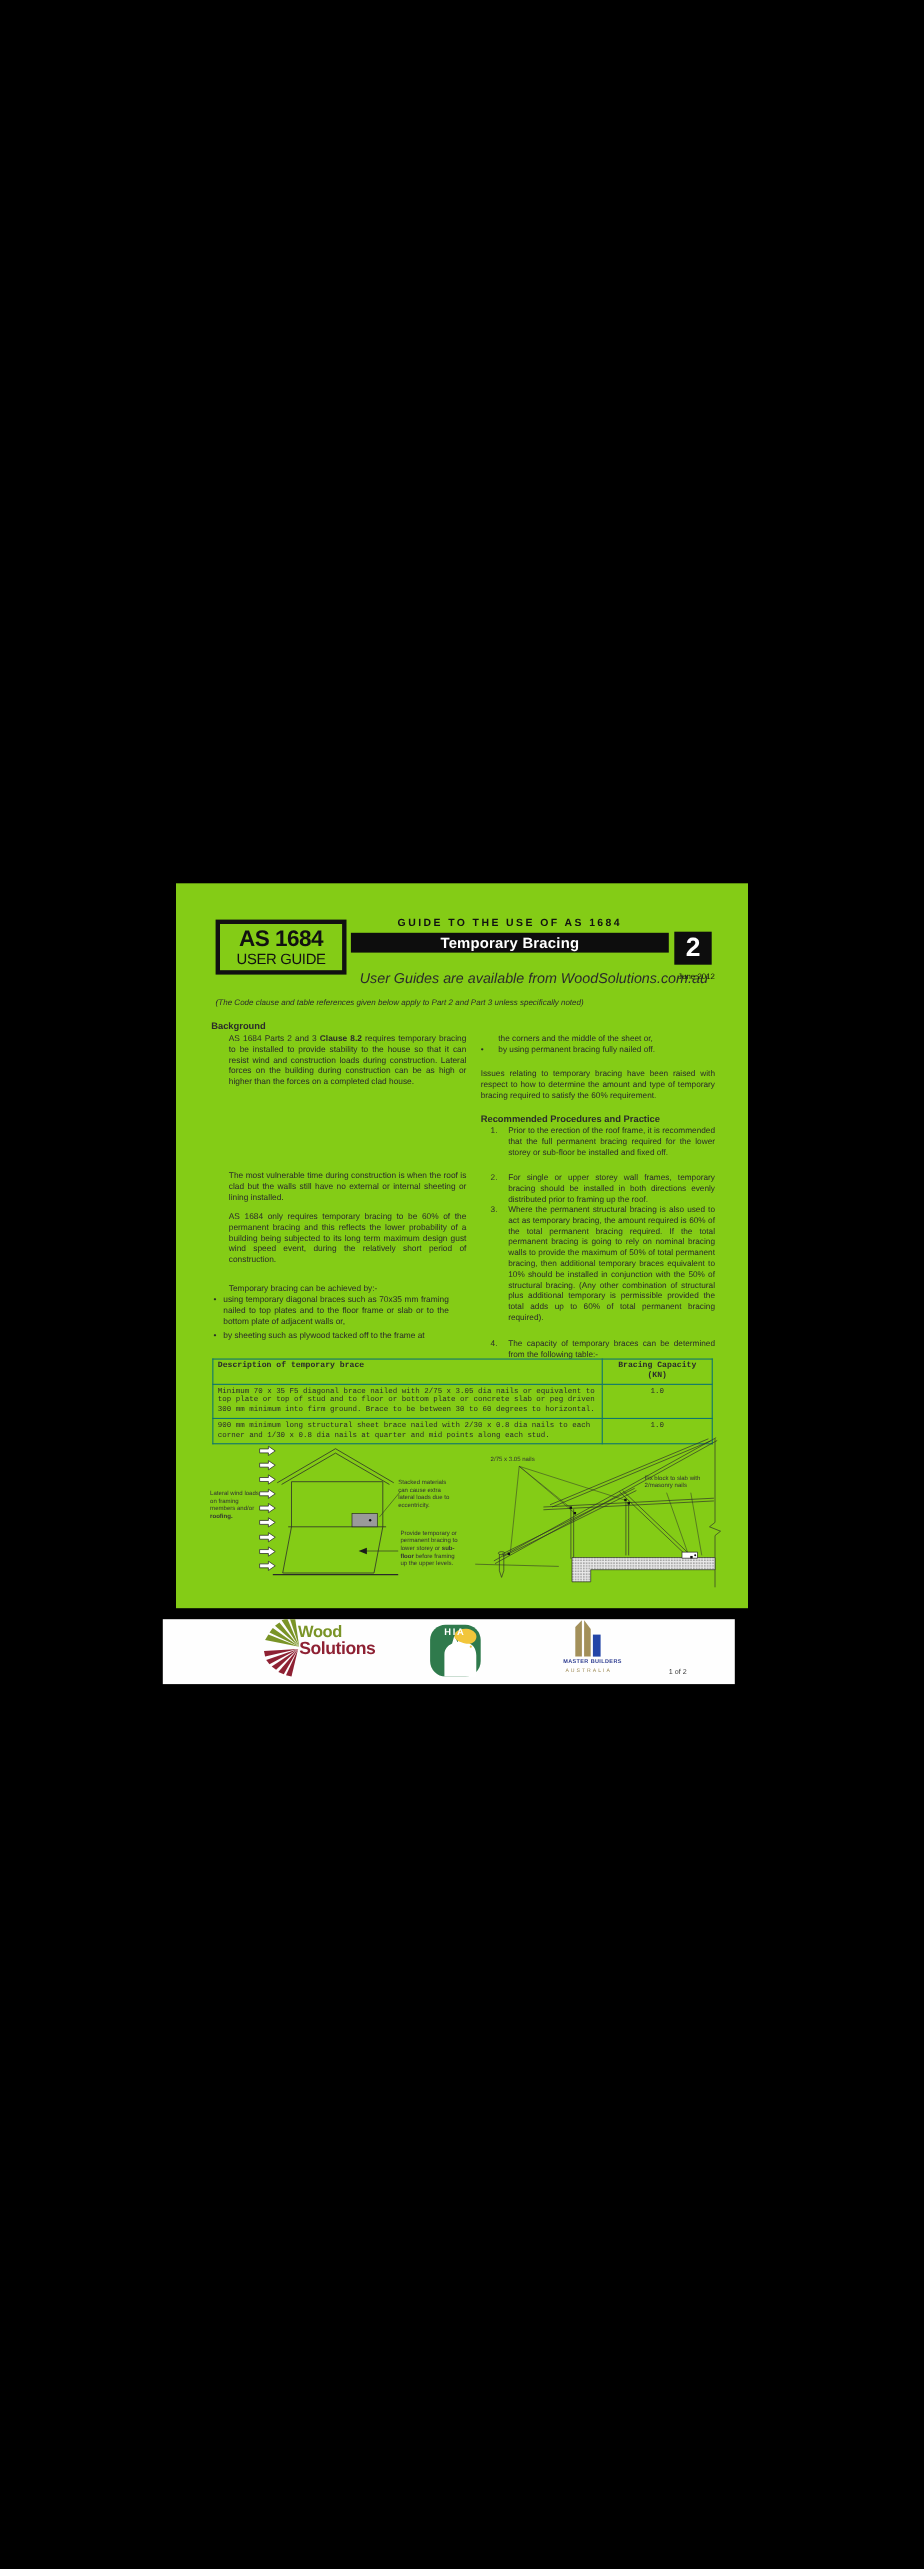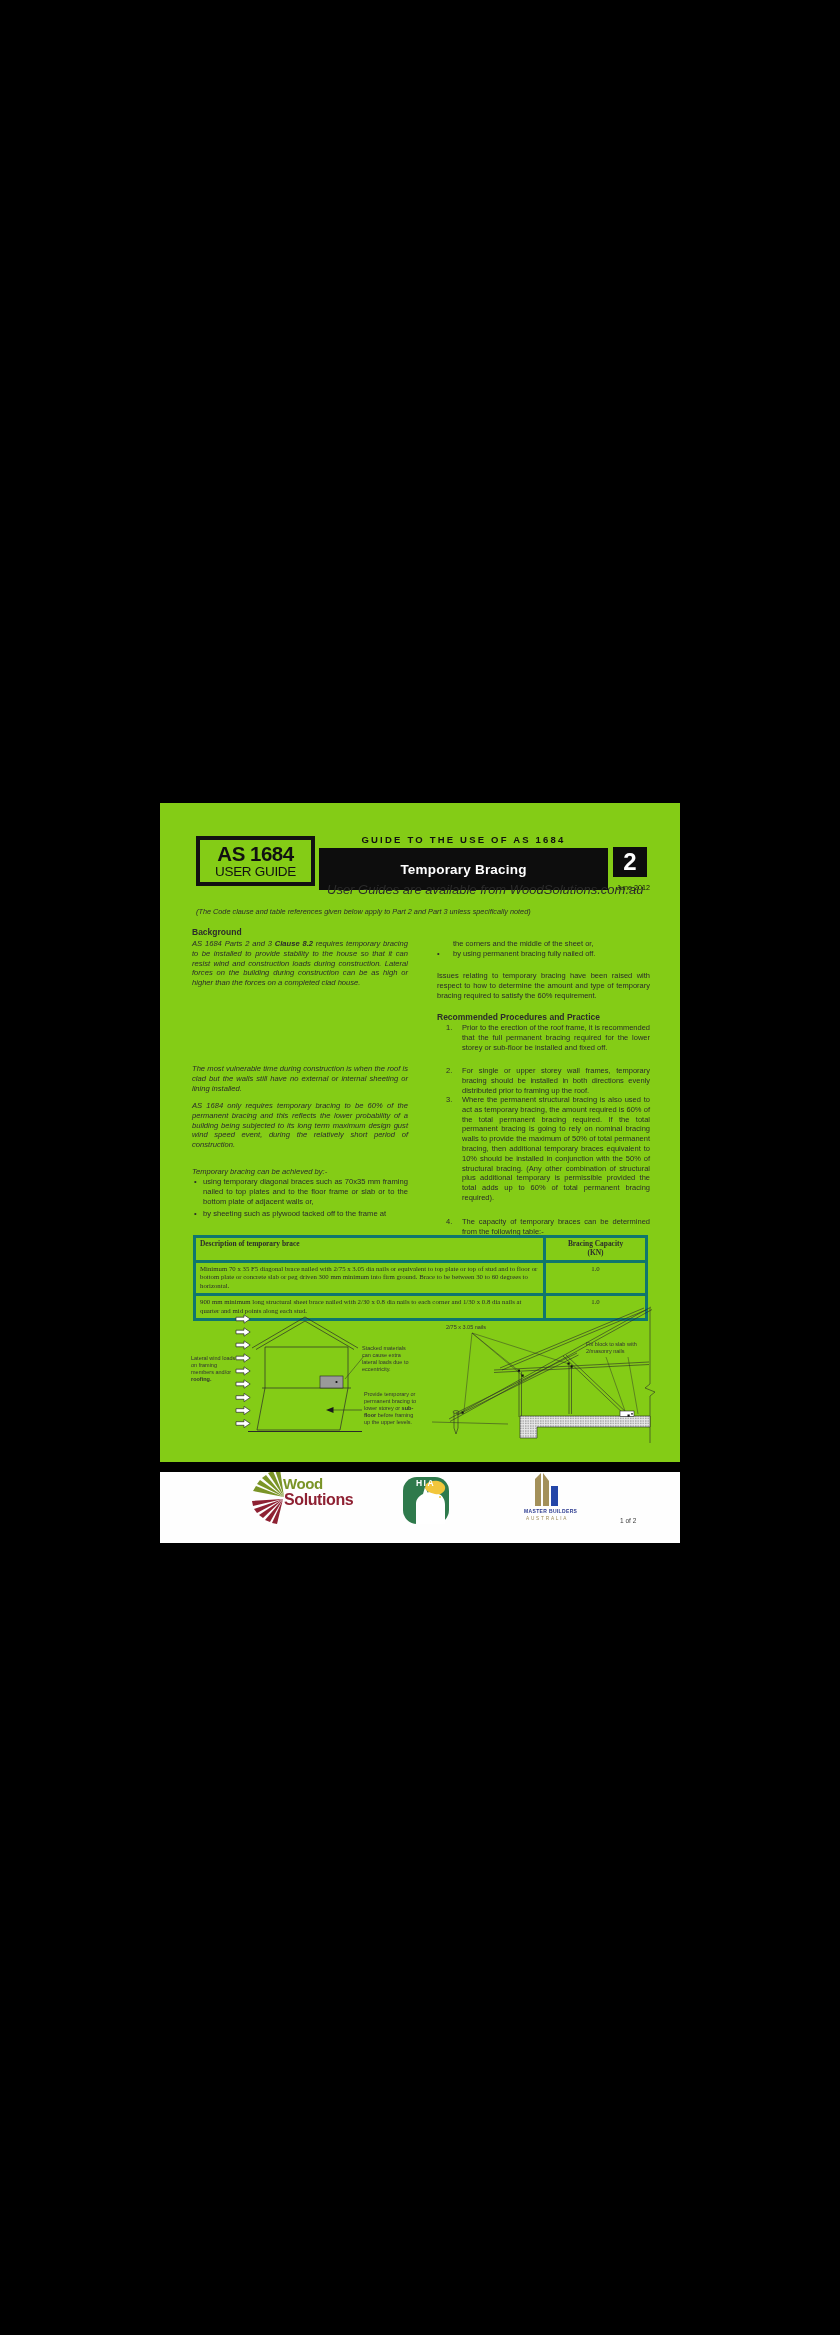--- a/index.html
+++ b/index.html
@@ -1,50 +1,50 @@
 <!DOCTYPE html>
 <html><head>
 <meta charset="utf-8">
 <style>
   html,body{margin:0;padding:0;background:#000;}
   .canvas{position:relative;width:840px;height:2335px;background:#000;overflow:hidden;
           font-family:"Liberation Sans",sans-serif;}
   .page{position:absolute;left:160px;top:803px;width:520px;height:659px;background:#84cc16;color:#2b2b2b;}
-  .strip{position:absolute;left:160px;top:1472px;width:520px;height:71px;background:#fefefe;}
+  .strip{position:absolute;left:148px;top:1472px;width:520px;height:59px;background:#fefefe;}
   .t{position:absolute;color:#2b2b2b;font-family:"Liberation Sans",sans-serif;}
   .just{text-align:justify;}
   .b{font-weight:bold;}
-  .body-par{font-size:7.6px;line-height:9.8px;width:216px;left:32px;font-style:italic;}
+  .body-par{font-size:7.6px;line-height:9.8px;width:216px;left:48px;}
   .rc{left:277px;width:213px;font-size:7.5px;line-height:9.8px;}
   .head{font-size:8.5px;font-weight:bold;}
   
   .as-box{position:absolute;left:36px;top:33px;width:119px;height:50px;border:4px solid #111;
           box-sizing:border-box;display:flex;flex-direction:column;align-items:center;justify-content:center;}
   .as-box .l1{font-size:20.5px;font-weight:bold;line-height:21px;letter-spacing:-0.5px;color:#111;}
   .as-box .l2{font-size:13.5px;font-weight:normal;line-height:15px;letter-spacing:-0.3px;color:#111;}
   .series{left:159px;top:31px;width:289px;text-align:center;font-weight:bold;font-size:9.5px;letter-spacing:2.2px;color:#111;}
-  .bar{position:absolute;left:159px;top:45px;width:289px;height:42px;background:#0d0d0d;
+  .bar{position:absolute;left:159px;top:45px;width:289px;height:18px;background:#0d0d0d;
        display:flex;align-items:center;justify-content:center;}
   .bar span{color:#fff;font-weight:bold;font-size:13.5px;letter-spacing:0.2px;}
   .issue{position:absolute;left:453px;top:44px;width:34px;height:30px;background:#0d0d0d;
          display:flex;align-items:center;justify-content:center;}
   .issue span{color:#fff;font-weight:bold;font-size:24px;}
   .avail{left:167px;top:79px;font-style:italic;font-size:13px;}
   .idate{left:440px;top:80px;width:50px;text-align:right;font-size:7.2px;color:#111;}
   .refnote{left:36px;top:104px;width:380px;font-style:italic;font-size:7.3px;}
   
   .lc-bullet{left:34px;width:214px;padding-left:9px;box-sizing:border-box;font-size:7.6px;line-height:9.8px;}
   .lc-bullet .g,.rc-bullet .g{position:absolute;left:0;top:0;}
   .rc-bullet{left:277px;width:213px;padding-left:16px;box-sizing:border-box;font-size:7.5px;line-height:9.8px;}
   .rc-item{left:286px;width:204px;padding-left:16px;box-sizing:border-box;font-size:7.5px;line-height:9.8px;}
   .rc-item .num{position:absolute;left:0;top:0;}
   
   table.cap{position:absolute;left:33px;top:432px;width:455px;border-collapse:collapse;table-layout:fixed;}
-  table.cap td,table.cap th{border:3px solid #0f766e;font-size:6.8px;line-height:8.8px;vertical-align:top;
-      padding:2px 4px;color:#2b2b2b;font-family:Liberation Serif, serif;}
+  table.cap td,table.cap th{border:1px solid #0f766e;font-size:6.8px;line-height:8.8px;vertical-align:top;
+      padding:2px 4px;color:#2b2b2b;font-family:Liberation Mono, monospace;}
   table.cap th{text-align:left;font-size:7.4px;}
   .c2{width:91px;text-align:center;}
   
   .dlab{font-size:5.5px;line-height:7px;color:#333;}
   
   .wood{left:123px;top:3px;font-size:15px;font-weight:bold;letter-spacing:-0.4px;color:#7a9427;}
   .sol{left:124px;top:19px;font-size:16px;font-weight:bold;letter-spacing:-0.4px;color:#8e2133;}
   .hiaT{left:242px;top:6px;width:47px;text-align:center;font-size:8.5px;font-weight:bold;letter-spacing:1.5px;color:#fff;}
   .mba1{left:364px;top:36px;font-size:5px;font-weight:bold;letter-spacing:0.35px;color:#2b3a8f;}
   .mba2{left:366px;top:43.5px;font-size:4.7px;letter-spacing:1.8px;color:#9d8a56;}

